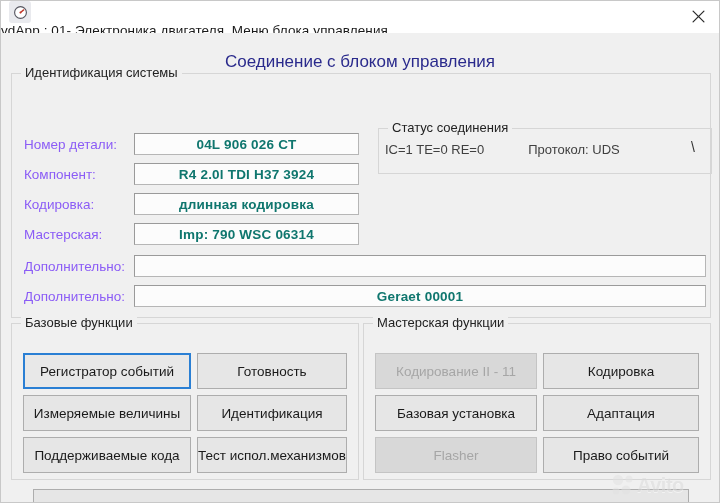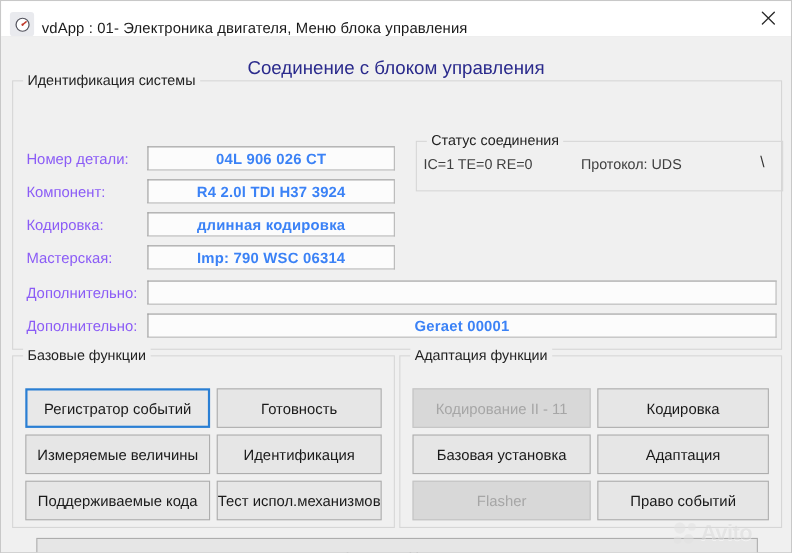--- a/index.html
+++ b/index.html
@@ -24,21 +24,22 @@
 
   
   .titlebar {
     position: absolute;
     left: 0; top: 0;
     width: 720px;
     height: 32px;
     background: #ffffff;
     border-bottom: 1px solid #e2e2e2;
     display: flex;
-    align-items: flex-end;
+    align-items: flex-start;
+    flex-direction: column;
   }
   .title-icon {
     width: 22px;
     height: 22px;
     margin-left: 8px;
     margin-right: 7px;
     flex: 0 0 auto;
     background: #e9eaee;
     border-radius: 3px;
     display: flex;
@@ -127,21 +128,21 @@
     box-sizing: border-box;
     background: #fcfcfc;
     border: 1px solid #b6b6b6;
     border-top-color: #9a9a9a;
     border-left-color: #9a9a9a;
     display: flex;
     align-items: center;
     justify-content: center;
     font-size: 13.5px;
     font-weight: bold;
-    color: #3b82f6;
+    color: #0f766e;
     white-space: nowrap;
     letter-spacing: 0.2px;
     overflow: hidden;
   }
   .fw-short { width: 225px; flex: 0 0 225px; }
   .fw-long  { width: 572px; flex: 0 0 572px; }
 
   #row-part   { top: 58px; }
   #row-comp   { top: 88px; }
   #row-coding { top: 118px; }
@@ -313,21 +314,21 @@
     </div>
 
     <div class="btn focused bf-c1 bf-r1">Регистратор событий</div>
     <div class="btn bf-c2 bf-r1">Готовность</div>
     <div class="btn bf-c1 bf-r2">Измеряемые величины</div>
     <div class="btn bf-c2 bf-r2">Идентификация</div>
     <div class="btn bf-c1 bf-r3">Поддерживаемые кода</div>
     <div class="btn bf-c2 bf-r3">Тест испол.механизмов</div>
 
     <div class="groupbox" id="gb-service">
-      <div class="gb-title">Адаптация функции</div>
+      <div class="gb-title">Мастерская функции</div>
     </div>
 
     <div class="btn disabled sf-c1 bf-r1">Кодирование II - 11</div>
     <div class="btn sf-c2 bf-r1">Кодировка</div>
     <div class="btn sf-c1 bf-r2">Базовая установка</div>
     <div class="btn sf-c2 bf-r2">Адаптация</div>
     <div class="btn disabled sf-c1 bf-r3">Flasher</div>
     <div class="btn sf-c2 bf-r3">Право событий</div>
 
     <div class="btn" id="btn-close-back">Закрыть, Назад</div>

